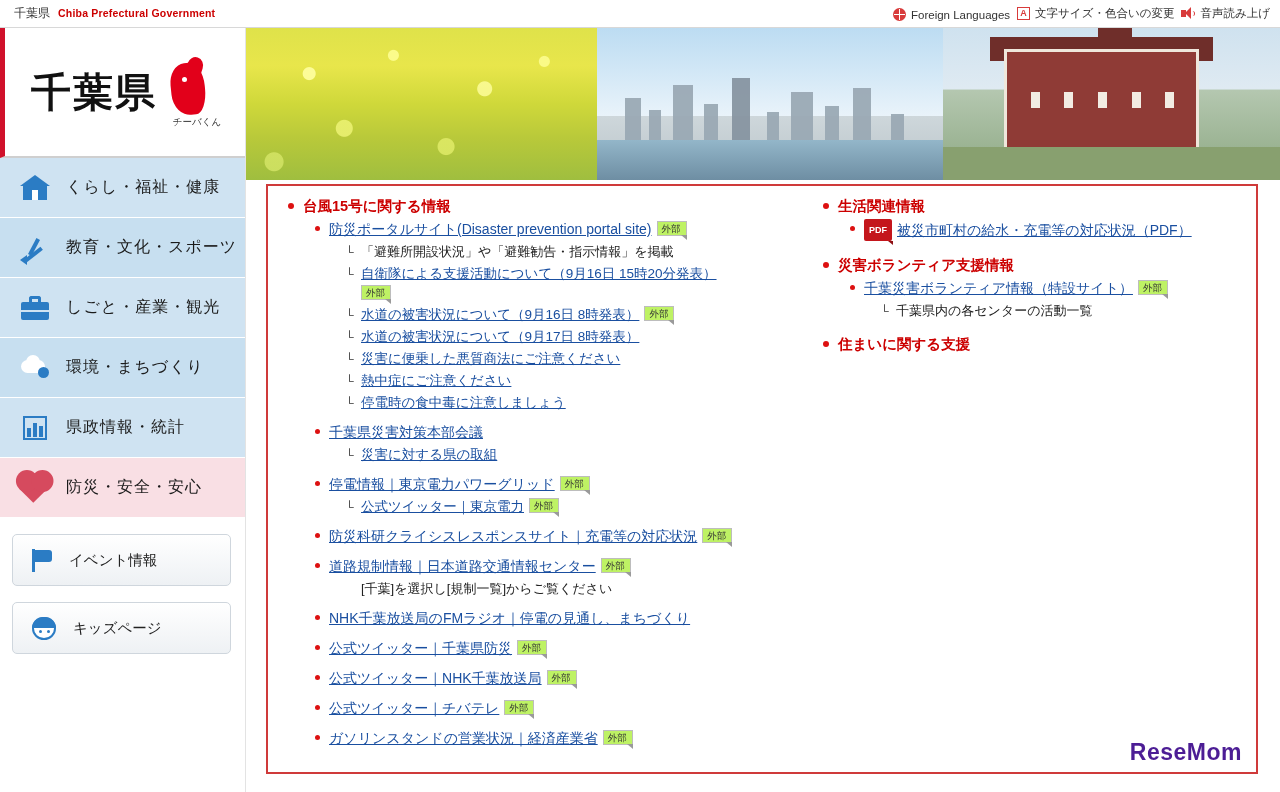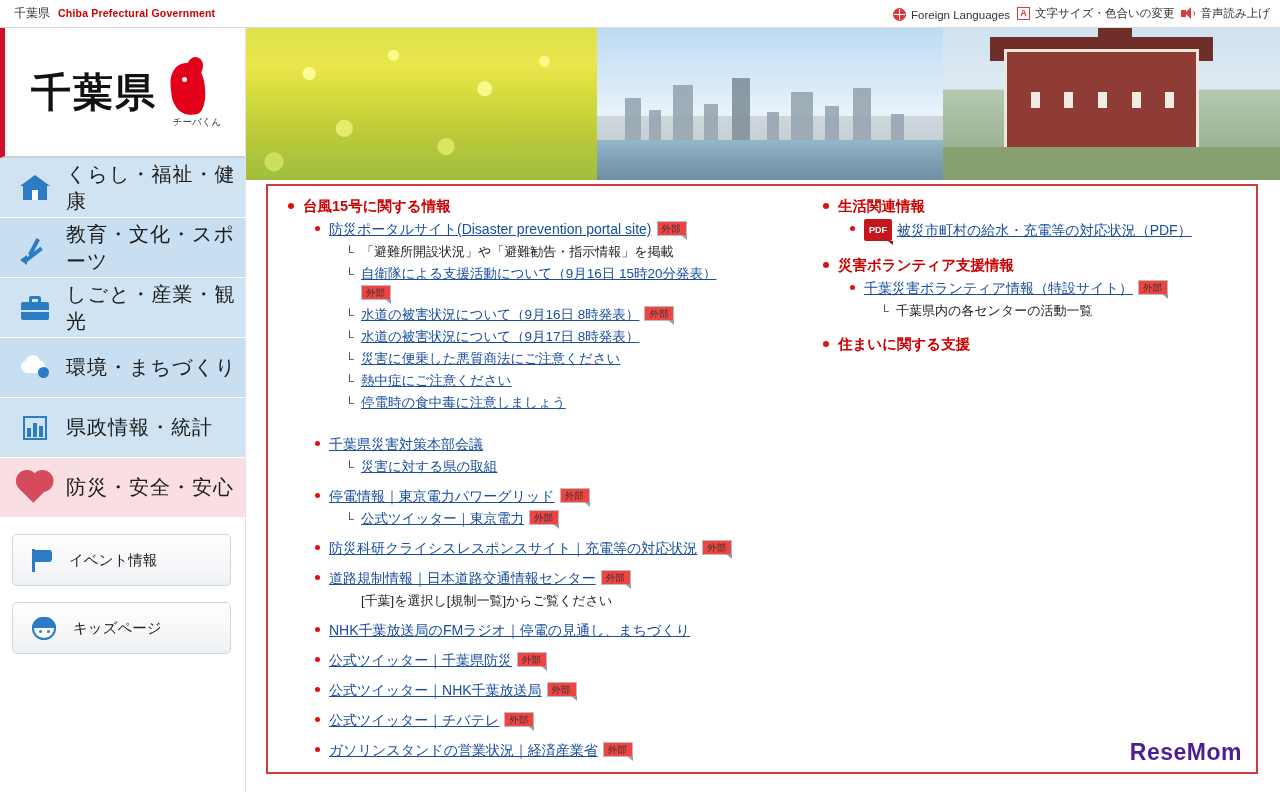--- a/index.html
+++ b/index.html
@@ -97,21 +97,21 @@
     position:absolute; left:4px; bottom:-2px; font-size:9.5px; color:#333; width:60px; text-align:center;
   }
 
   .nav { }
   .nav-item {
     height:60px;
     display:flex; align-items:center; gap:14px;
     padding-left:18px;
     border-bottom:1px solid #ffffff;
     cursor:pointer;
-    font-size:20px; color:#1b1b1b;
+    font-size:16px; color:#1b1b1b;
     letter-spacing:1px;
   }
   .nav-item.blue { background:#cfe3f2; }
   .nav-item.blue2 { background:#c7dff0; }
   .nav-item.pink { background:#f9dfe4; }
   .nav-icon {
     width:34px; height:30px; position:relative; flex:0 0 34px;
   }
   .ni-home .roof {
     position:absolute; left:2px; top:2px; width:0; height:0;
@@ -244,21 +244,21 @@
   li.lvl2 > .corner {
     position:absolute; left:0; top:2px; font-size:12px; color:#333;
   }
   a.lnk {
     color:#1a4fa0; text-decoration:underline; font-size:13.5px; cursor:pointer;
   }
   a.lnk.big { font-size:14px; }
   .plain { color:#222; font-size:13px; }
   .ext {
     display:inline-block; margin-left:5px; padding:0 5px 0 4px;
-    background:#ef4444; border:1px solid #bdbdbd; color:#333;
+    background:#bef264; border:1px solid #bdbdbd; color:#333;
     font-size:9.5px; line-height:13px; position:relative; vertical-align:2px;
   }
   .ext:after {
     content:""; position:absolute; right:-1px; bottom:-5px;
     border-left:6px solid transparent; border-top:5px solid #9a9a9a;
   }
   .pdf {
     display:inline-block; background:#c4161c; color:#fff; font-size:9px; font-weight:bold;
     padding:1px 5px; border-radius:2px; margin-right:5px; vertical-align:2px; position:relative;
   }
@@ -462,21 +462,21 @@
                       <span class="corner">└</span>
                       <a class="lnk">熱中症にご注意ください</a>
                     </li>
                     <li class="lvl2">
                       <span class="corner">└</span>
                       <a class="lnk">停電時の食中毒に注意しましょう</a>
                     </li>
                   </ul>
                 </li>
 
-                <li class="lvl1" style="margin-top:22px;">
+                <li class="lvl1" style="margin-top:10px;">
                   <span class="bullet"></span>
                   <a class="lnk big">千葉県災害対策本部会議</a>
                   <ul class="l2">
                     <li class="lvl2">
                       <span class="corner">└</span>
                       <a class="lnk">災害に対する県の取組</a>
                     </li>
                   </ul>
                 </li>
 

